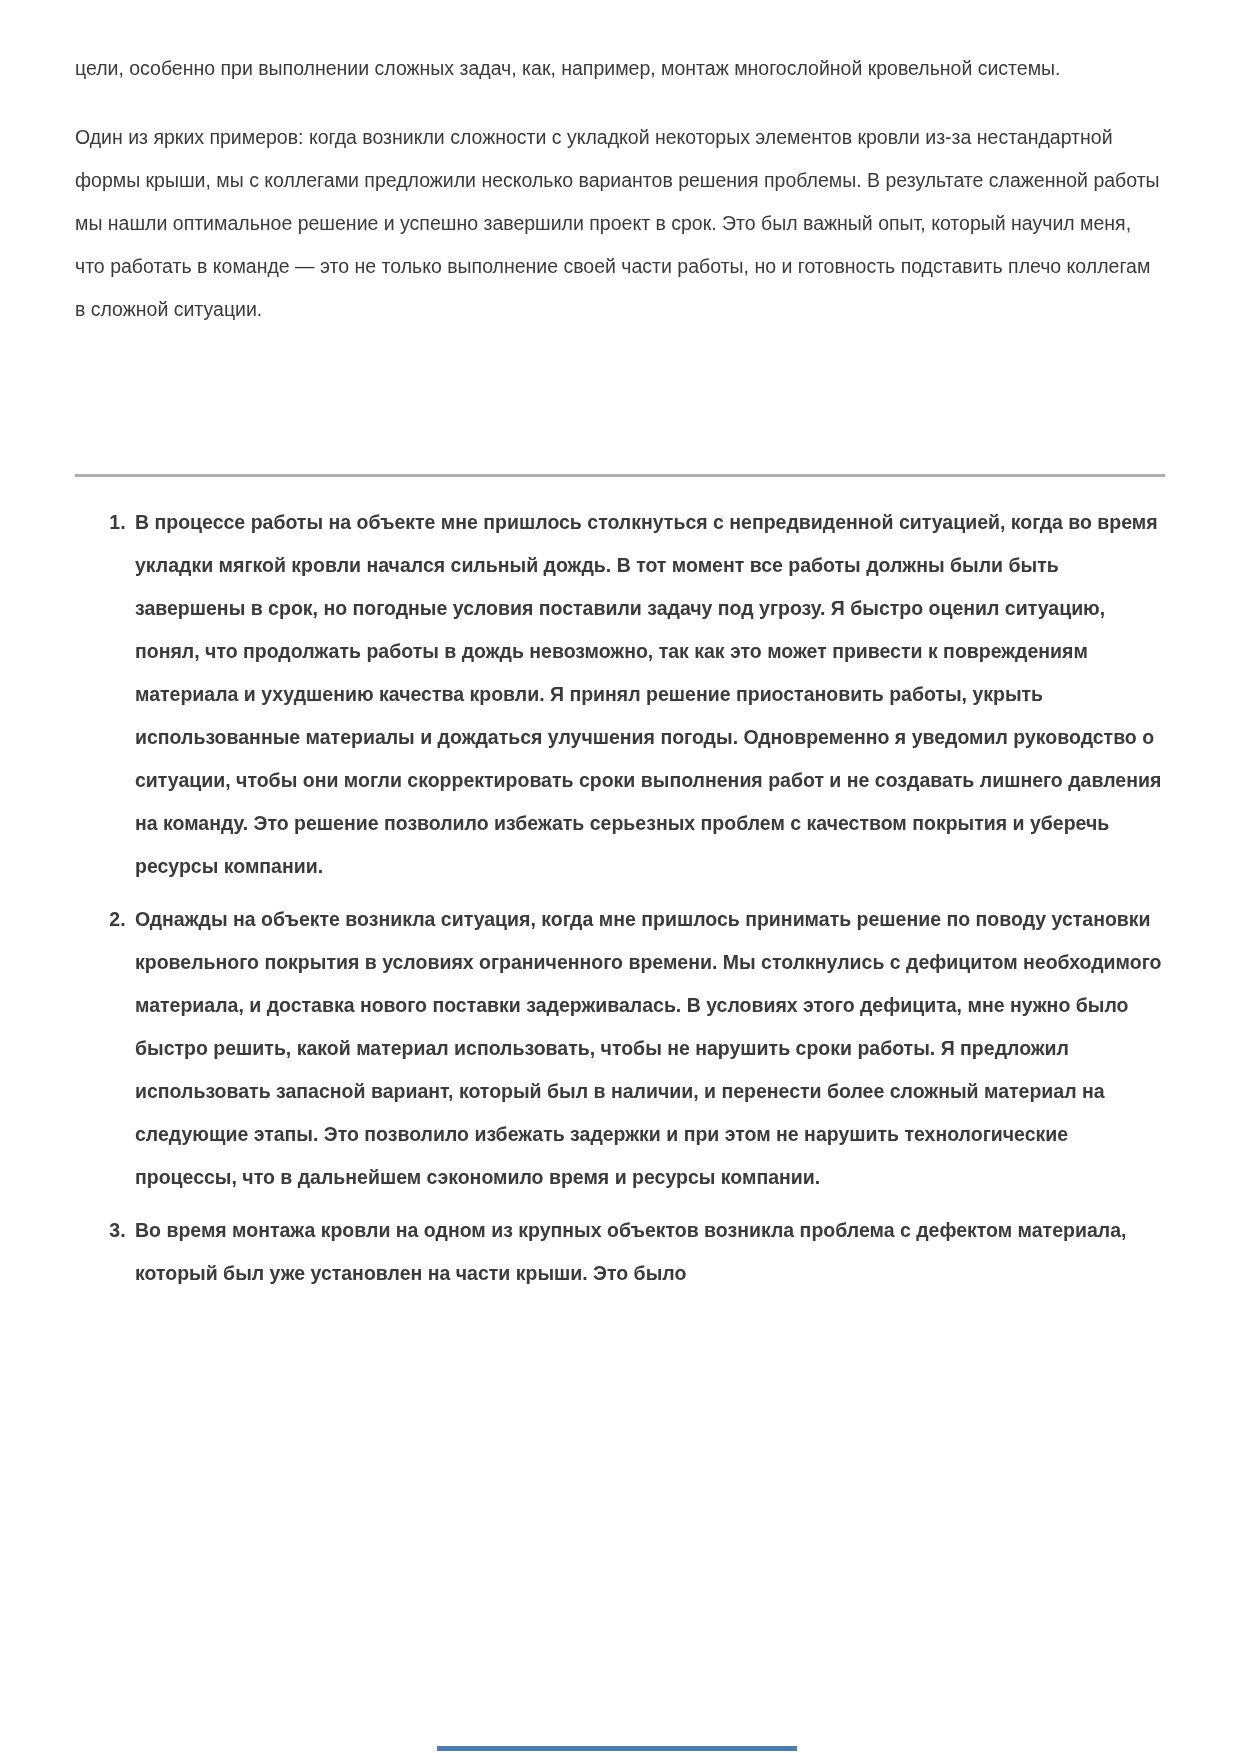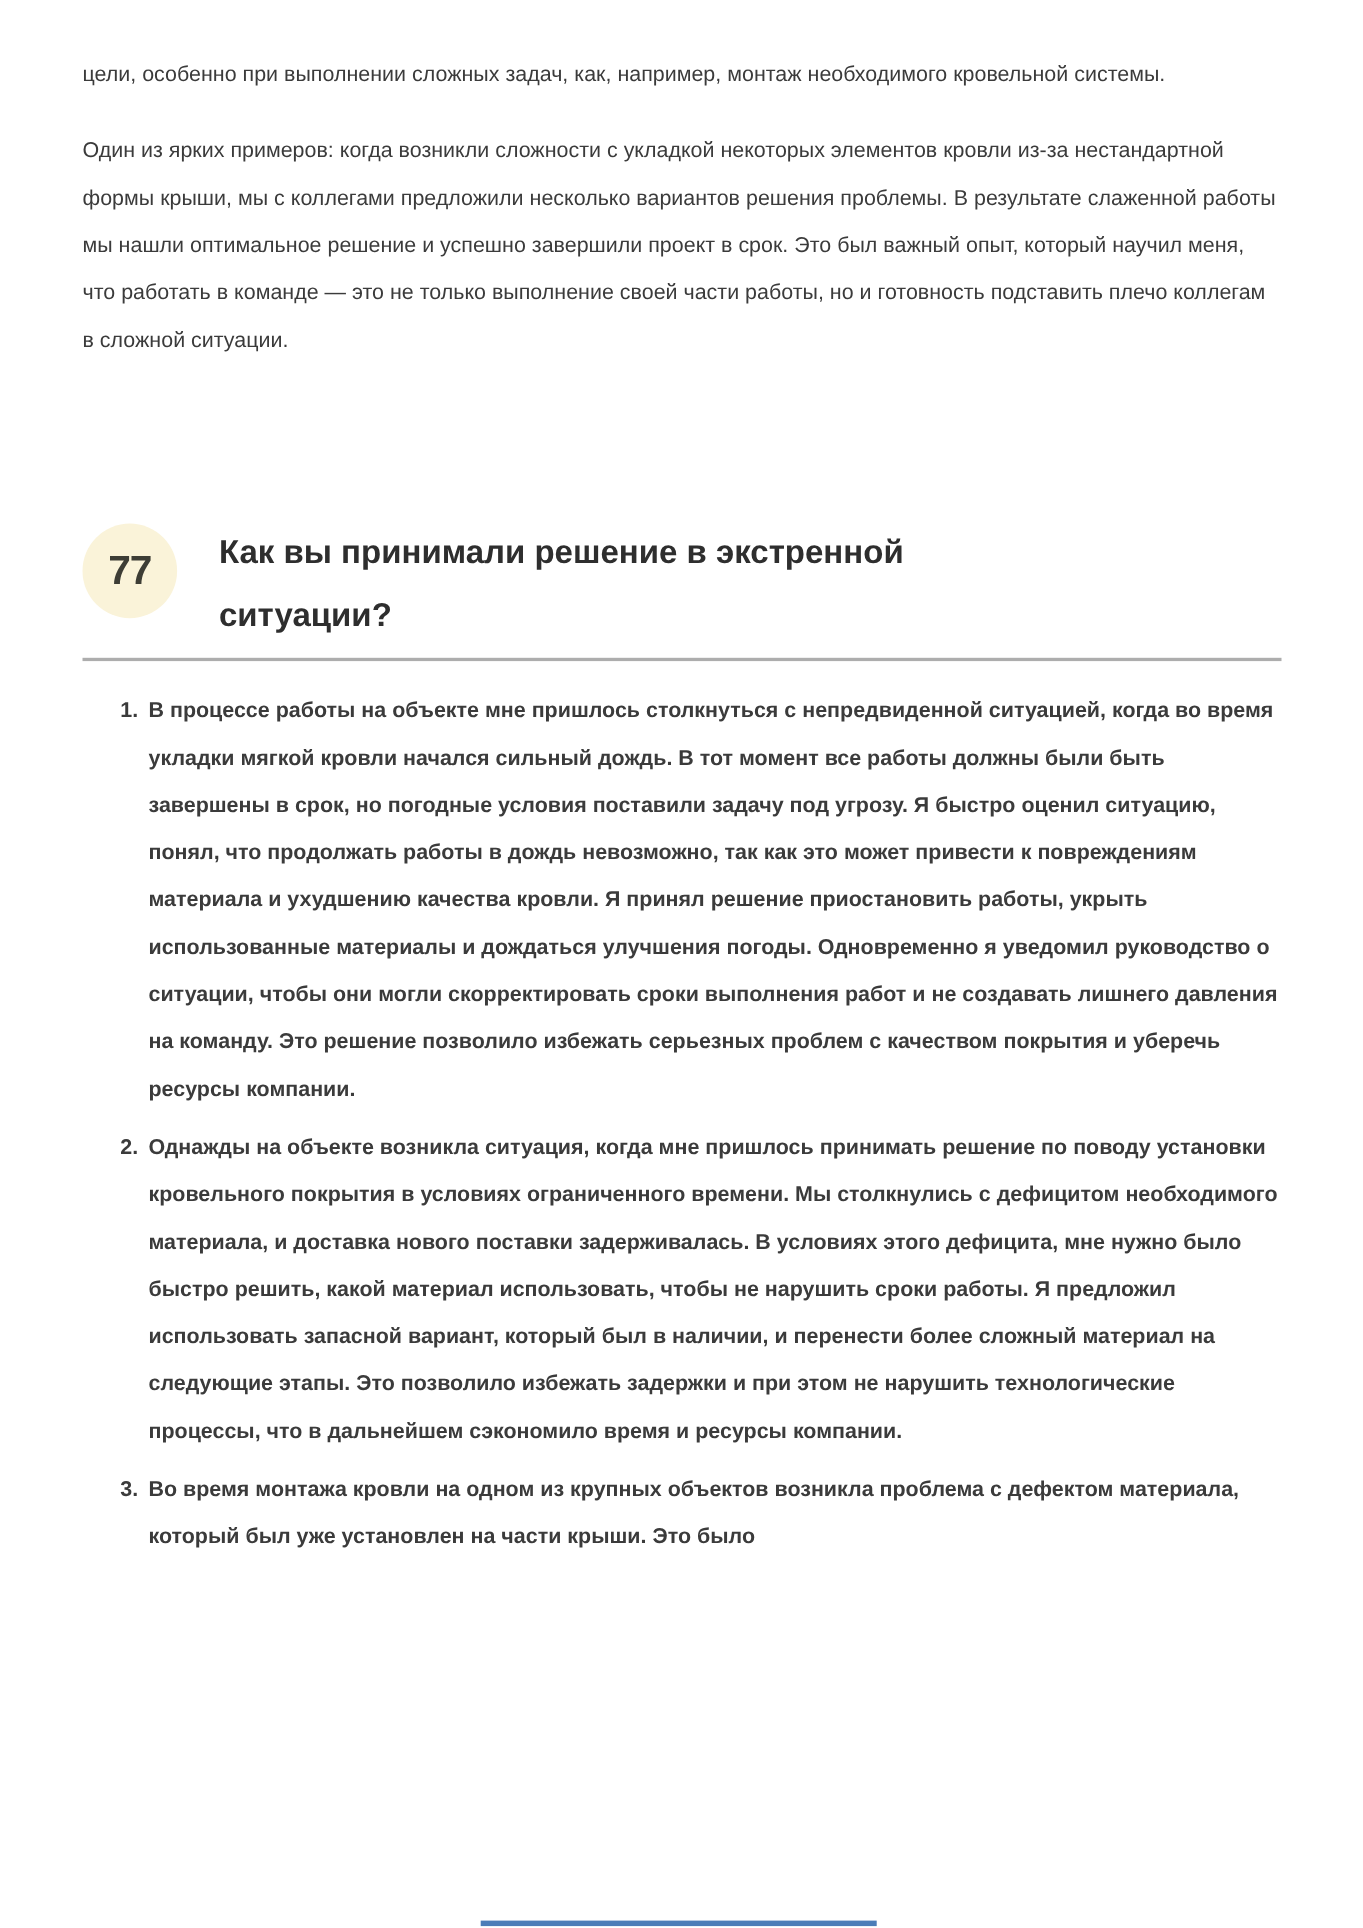--- a/index.html
+++ b/index.html
@@ -84,32 +84,26 @@
     width: 360px;
     height: 5px;
     background: #4b7db8;
   }
 </style>
 </head>
 <body>
 
 <div class="content">
 
-  <p class="body-text">цели, особенно при выполнении сложных задач, как, например, монтаж необходимого кровельной системы.</p>
+  <p class="body-text">цели, особенно при выполнении сложных задач, как, например, монтаж многослойной кровельной системы.</p>
 
   <p class="body-text">Один из ярких примеров: когда возникли сложности с укладкой некоторых элементов кровли из-за нестандартной формы крыши, мы с коллегами предложили несколько вариантов решения проблемы. В результате слаженной работы мы нашли оптимальное решение и успешно завершили проект в срок. Это был важный опыт, который научил меня, что работать в команде — это не только выполнение своей части работы, но и готовность подставить плечо коллегам в сложной ситуации.</p>
 
   <section class="question-block">
 
-    <div class="question-header">
-      <div class="badge">
-        <span>77</span>
-      </div>
-      <h2 class="question-title">Как вы принимали решение в экстренной ситуации?</h2>
-    </div>
 
     <hr class="divider">
 
     <ol class="answers">
       <li>
         <span>В процессе работы на объекте мне пришлось столкнуться с непредвиденной ситуацией, когда во время укладки мягкой кровли начался сильный дождь. В тот момент все работы должны были быть завершены в срок, но погодные условия поставили задачу под угрозу. Я быстро оценил ситуацию, понял, что продолжать работы в дождь невозможно, так как это может привести к повреждениям материала и ухудшению качества кровли. Я принял решение приостановить работы, укрыть использованные материалы и дождаться улучшения погоды. Одновременно я уведомил руководство о ситуации, чтобы они могли скорректировать сроки выполнения работ и не создавать лишнего давления на команду. Это решение позволило избежать серьезных проблем с качеством покрытия и уберечь ресурсы компании.</span>
       </li>
       <li>
         <span>Однажды на объекте возникла ситуация, когда мне пришлось принимать решение по поводу установки кровельного покрытия в условиях ограниченного времени. Мы столкнулись с дефицитом необходимого материала, и доставка нового поставки задерживалась. В условиях этого дефицита, мне нужно было быстро решить, какой материал использовать, чтобы не нарушить сроки работы. Я предложил использовать запасной вариант, который был в наличии, и перенести более сложный материал на следующие этапы. Это позволило избежать задержки и при этом не нарушить технологические процессы, что в дальнейшем сэкономило время и ресурсы компании.</span>
       </li>

